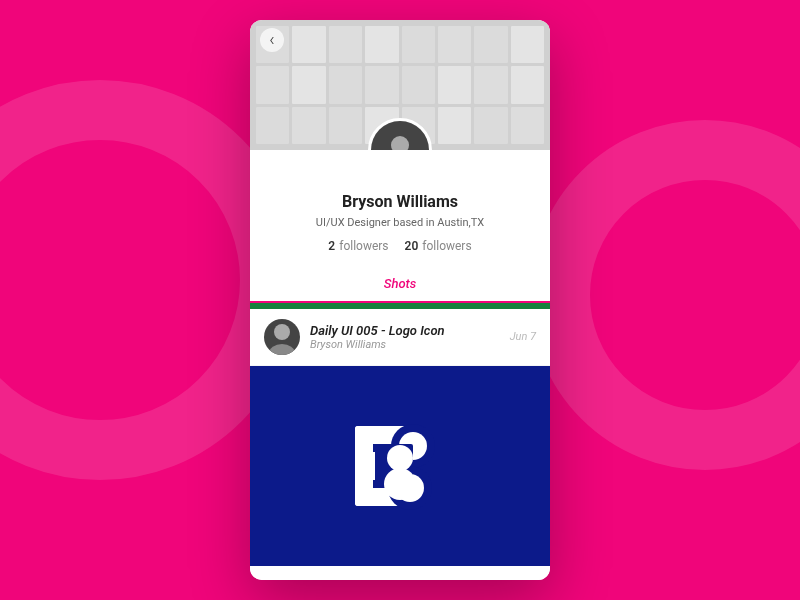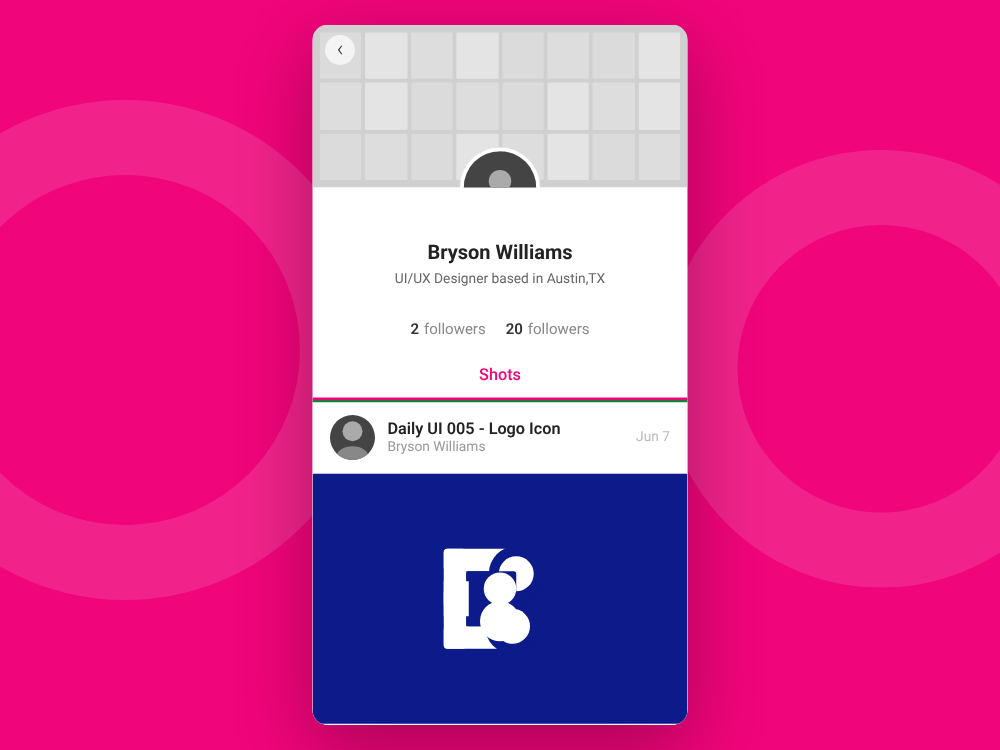--- a/index.html
+++ b/index.html
@@ -136,21 +136,21 @@
       font-size: 16px;
       font-weight: 700;
       color: #222;
       margin-bottom: 4px;
     }
 
     .profile-bio {
       font-size: 11px;
       color: #666;
       line-height: 1.5;
-      margin-bottom: 24px;
+      margin-bottom: 7px;
     }
 
     .profile-stats {
       display: flex;
       justify-content: center;
       gap: 16px;
       font-size: 12px;
       color: #888;
     }
 
@@ -159,22 +159,23 @@
       gap: 4px;
     }
 
     .stat-count {
       font-weight: 600;
       color: #333;
     }
 
     .tab-bar {
       display: flex;
-      border-bottom: 3px solid #15803d;
-      flex-shrink: 0;
+      border-bottom: 7px solid #15803d;
+      flex-shrink: 0;
+      font-style: italic;
     }
 
     .tab-item {
       flex: 1;
       text-align: center;
       padding: 10px 0;
       font-size: 13px;
       font-weight: 500;
       color: #999;
       cursor: pointer;
@@ -193,20 +194,21 @@
       overflow-y: auto;
       background: #fff;
     }
 
     .shot-item {
       padding: 10px 14px;
       display: flex;
       align-items: center;
       gap: 10px;
       border-bottom: 1px solid #f5f5f5;
+      font-style: italic;
     }
 
     .shot-avatar {
       width: 36px;
       height: 36px;
       border-radius: 50%;
       background: #444;
       flex-shrink: 0;
       display: flex;
       align-items: center;

